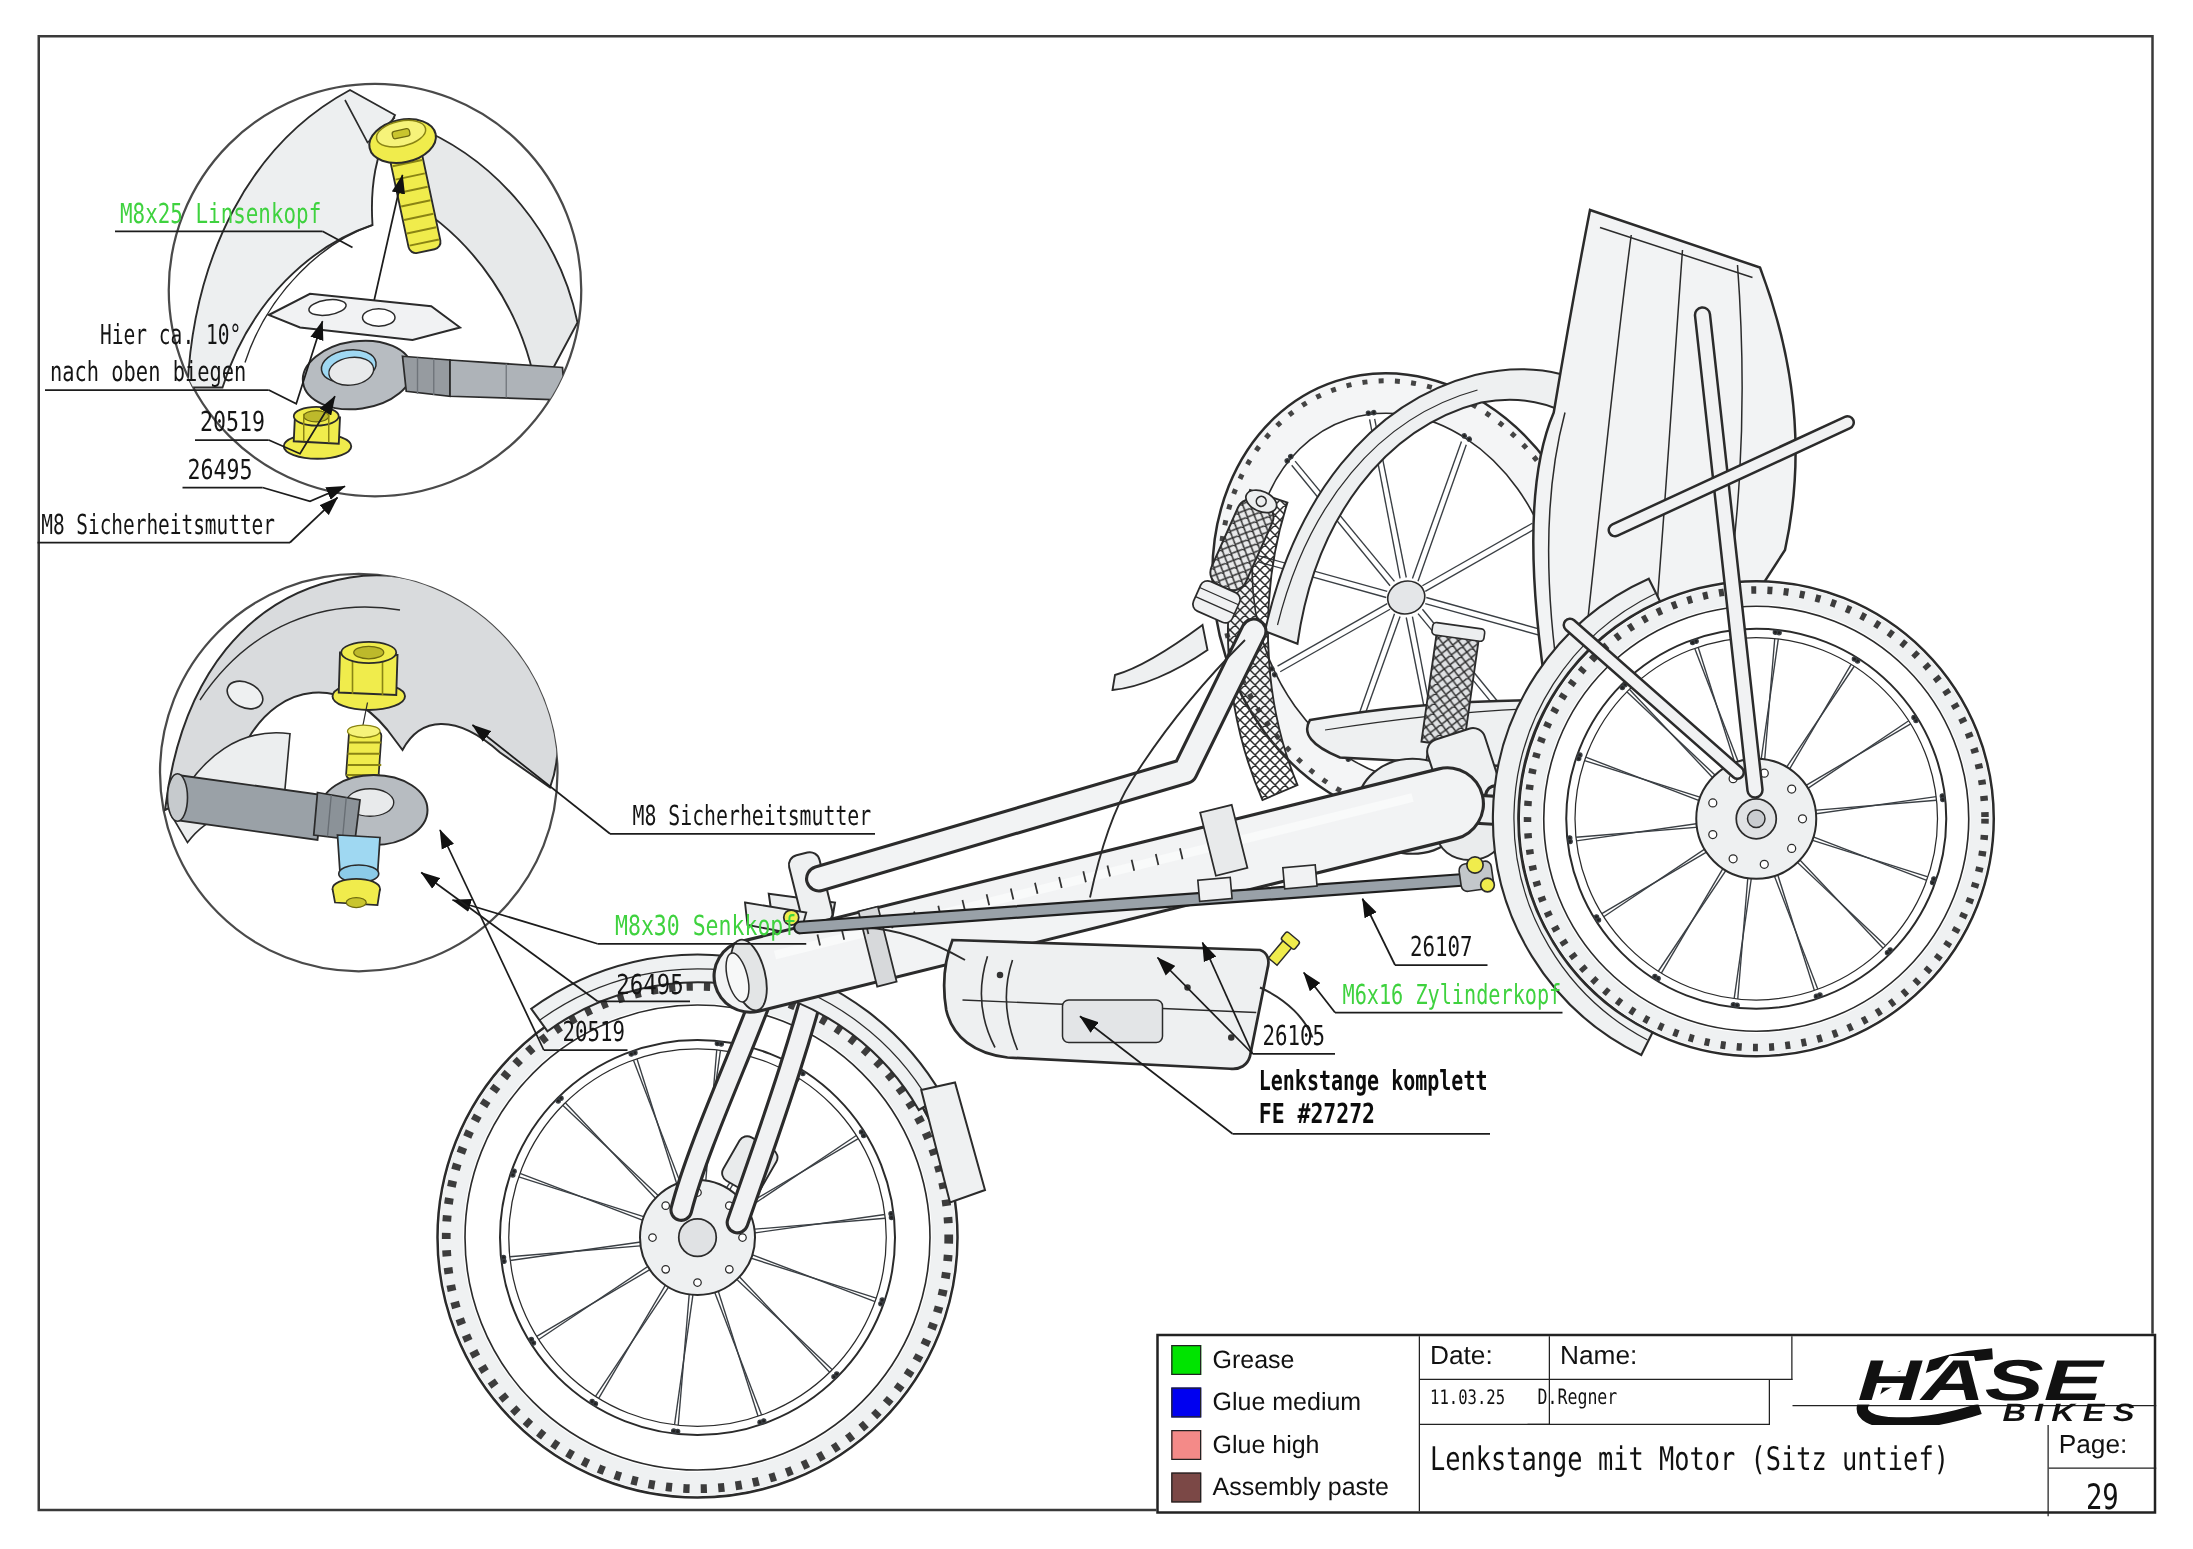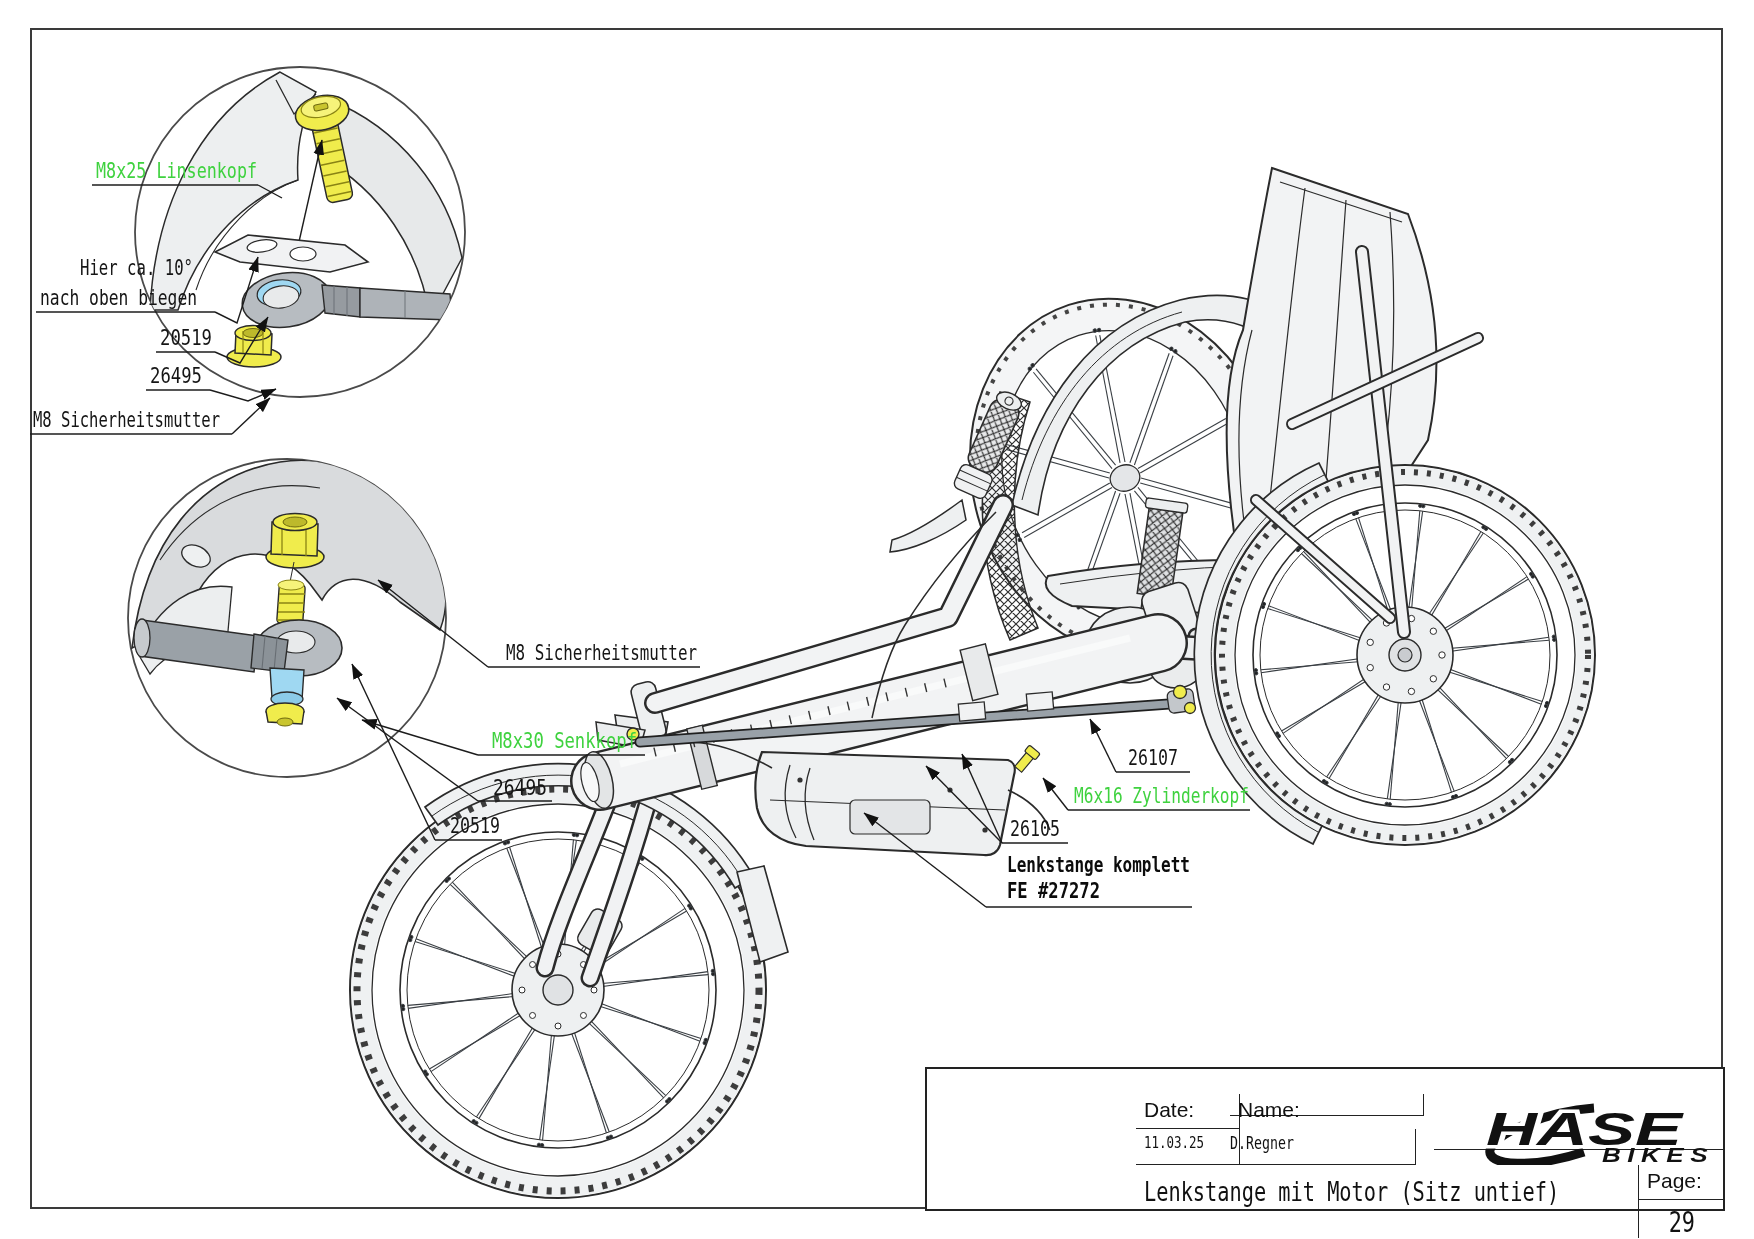--- a/index.html
+++ b/index.html
@@ -8,21 +8,21 @@
   #frame{position:absolute;left:30px;top:28px;width:1693px;height:1181px;border:2px solid #3a3a3a;box-sizing:border-box;}
   svg text{user-select:none;}
   .lbl {font-family:"DejaVu Sans Mono",monospace;font-size:22px;fill:#151515;}
   .lblg{font-family:"DejaVu Sans Mono",monospace;font-size:22px;fill:#3fd23f;}
   .lblb{font-family:"DejaVu Sans Mono",monospace;font-size:22px;font-weight:bold;fill:#0c0c0c;}
   .ul{stroke:#1c1c1c;stroke-width:1.4;}
   .lead{stroke:#1c1c1c;stroke-width:1.4;fill:none;}
   .ol{stroke:#2b2b2b;fill:none;}
   
   #tblock{position:absolute;left:925px;top:1067px;width:800px;height:144px;border:2px solid #222;box-sizing:border-box;background:#fff;}
-  .cell{position:absolute;box-sizing:border-box;margin-top:25px;}
+  .cell{position:absolute;box-sizing:border-box;}
   .b-r{border-right:1.5px solid #222;}
   .b-b{border-bottom:1.5px solid #222;}
   .hdr{font-size:21px;padding:4px 0 0 8px;}
   .tech{font-family:"DejaVu Sans Mono",monospace;display:inline-block;transform:scaleX(.78);transform-origin:left center;white-space:nowrap;}
   .legend-col{position:absolute;left:0;top:0;width:209px;height:100%;border-right:1.5px solid #222;
               display:flex;flex-direction:column;justify-content:space-between;padding:7px 10px;box-sizing:border-box;}
   .legend-row{display:flex;align-items:center;gap:9px;font-size:20px;}
   .swatch{width:24px;height:24px;border:1.5px solid #222;box-sizing:border-box;flex:0 0 auto;}
 </style>
 </head>
@@ -544,23 +544,41 @@
       <text class="lbl" x="493" y="795" textLength="54" lengthAdjust="spacingAndGlyphs">26495</text>
       <line class="ul" x1="478" y1="801" x2="552" y2="801"></line>
       <line class="lead" x1="478" y1="801" x2="337" y2="698" marker-end="url(#arr)"></line>
       <text class="lbl" x="450" y="833" textLength="50" lengthAdjust="spacingAndGlyphs">20519</text>
       <line class="ul" x1="435" y1="840" x2="502" y2="840"></line>
       <line class="lead" x1="435" y1="840" x2="352" y2="664" marker-end="url(#arr)"></line>
     </g>
   </svg>
 
   <div id="tblock">
+    <div class="legend-col">
+      <div class="legend-row">
+        <span class="swatch" style="background: rgb(0, 228, 0);"></span>
+        <span>Grease</span>
+      </div>
+      <div class="legend-row">
+        <span class="swatch" style="background: rgb(0, 0, 240);"></span>
+        <span>Glue medium</span>
+      </div>
+      <div class="legend-row">
+        <span class="swatch" style="background: rgb(244, 138, 136);"></span>
+        <span>Glue high</span>
+      </div>
+      <div class="legend-row">
+        <span class="swatch" style="background: rgb(123, 72, 70);"></span>
+        <span>Assembly paste</span>
+      </div>
+    </div>
 
     <div class="cell hdr b-r b-b" style="left:209px;top:0;width:104px;height:35px;">Date:</div>
-    <div class="cell hdr b-r b-b" style="left:303px;top:0;width:194px;height:22px;">Name:</div>
+    <div class="cell hdr b-r b-b" style="left:313px;top:0;width:194px;height:35px;">Name:</div>
     <div class="cell b-r b-b" style="left:209px;top:35px;width:104px;height:36px;font-size:16px;padding:4px 0 0 8px;"><span class="tech">11.03.25</span></div>
     <div class="cell b-r b-b" style="left:295px;top:35px;width:194px;height:36px;font-size:17px;padding:4px 0 0 8px;"><span class="tech">D.Regner</span></div>
 
     <div class="cell b-b" style="left:507px;top:0;width:291px;height:56px;">
       <svg width="291" height="71" viewBox="0 0 291 71">
         <g>
           <path d="M160,14 A74,22 -14 1 0 150,58" fill="none" stroke="#111" stroke-width="9"></path>
         </g>
         <text x="52" y="51" font-family="Liberation Sans, sans-serif" font-size="46" font-weight="bold" font-style="italic" textLength="196" lengthAdjust="spacingAndGlyphs" fill="#111" stroke="#fff" stroke-width="7" paint-order="stroke">HASE</text>
         <text x="168" y="68" font-family="Liberation Sans, sans-serif" font-size="20" font-weight="bold" font-style="italic" letter-spacing="5" textLength="112" lengthAdjust="spacingAndGlyphs" fill="#111">BIKES</text>

